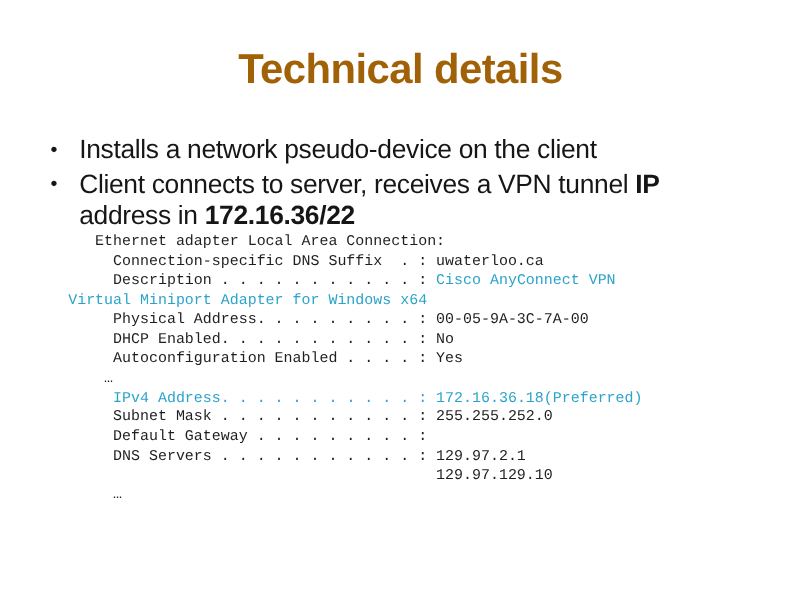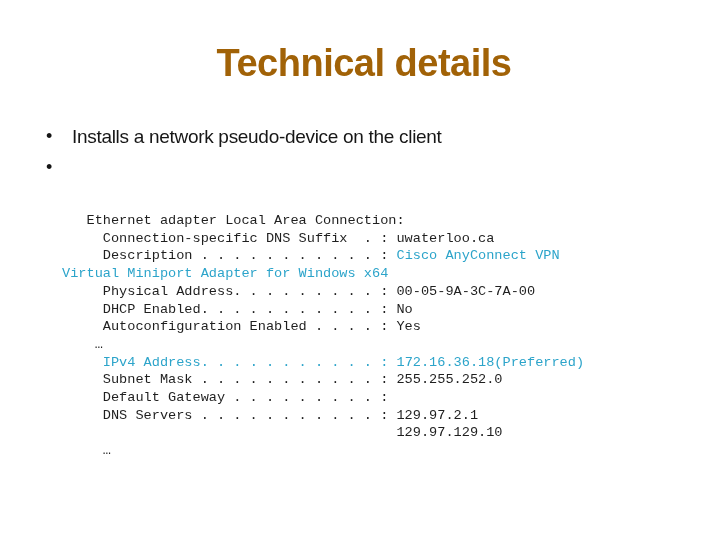--- a/index.html
+++ b/index.html
@@ -43,21 +43,21 @@
     margin-bottom: 2px;
   }
   .bullet-marker {
     width: 26px;
     flex: 0 0 26px;
     font-size: 18px;
     line-height: 29px;
     color: #161616;
   }
   .bullet-text {
-    font-size: 19px;
+    font-size: 24px;
     line-height: 29px;
     letter-spacing: -0.3px;
     color: #161616;
   }
   .bullet-text .seg-bold {
     font-weight: 700;
   }
   .console-output {
     position: absolute;
     top: 212px;
@@ -83,17 +83,21 @@
 
   <ul class="bullet-list">
       <li class="bullet-item">
         <span class="bullet-marker">•</span>
         <div class="bullet-text">
           <div><span>Installs a network pseudo-device on the client</span></div>
         </div>
       </li>
       <li class="bullet-item">
         <span class="bullet-marker">•</span>
+        <div class="bullet-text">
+          <div><span>Client connects to server, receives a VPN tunnel </span><span class="seg-bold">IP</span></div>
+          <div><span>address in </span><span class="seg-bold">172.16.36/22</span></div>
+        </div>
       </li>
     </ul>
 
   <pre class="console-output"><div class="console-line"><span>   Ethernet adapter Local Area Connection:</span></div><div class="console-line"><span>     Connection-specific DNS Suffix  . : uwaterloo.ca</span></div><div class="console-line"><span>     Description . . . . . . . . . . . : </span><span class="seg-accent">Cisco AnyConnect VPN</span></div><div class="console-line"><span class="seg-accent">Virtual Miniport Adapter for Windows x64</span></div><div class="console-line"><span>     Physical Address. . . . . . . . . : 00-05-9A-3C-7A-00</span></div><div class="console-line"><span>     DHCP Enabled. . . . . . . . . . . : No</span></div><div class="console-line"><span>     Autoconfiguration Enabled . . . . : Yes</span></div><div class="console-line"><span>    …</span></div><div class="console-line"><span>     </span><span class="seg-accent">IPv4 Address. . . . . . . . . . . : 172.16.36.18(Preferred)</span></div><div class="console-line"><span>     Subnet Mask . . . . . . . . . . . : 255.255.252.0</span></div><div class="console-line"><span>     Default Gateway . . . . . . . . . :</span></div><div class="console-line"><span>     DNS Servers . . . . . . . . . . . : 129.97.2.1</span></div><div class="console-line"><span>                                         129.97.129.10</span></div><div class="console-line"><span>     …</span></div></pre>
 </div>
 
 </body></html>

